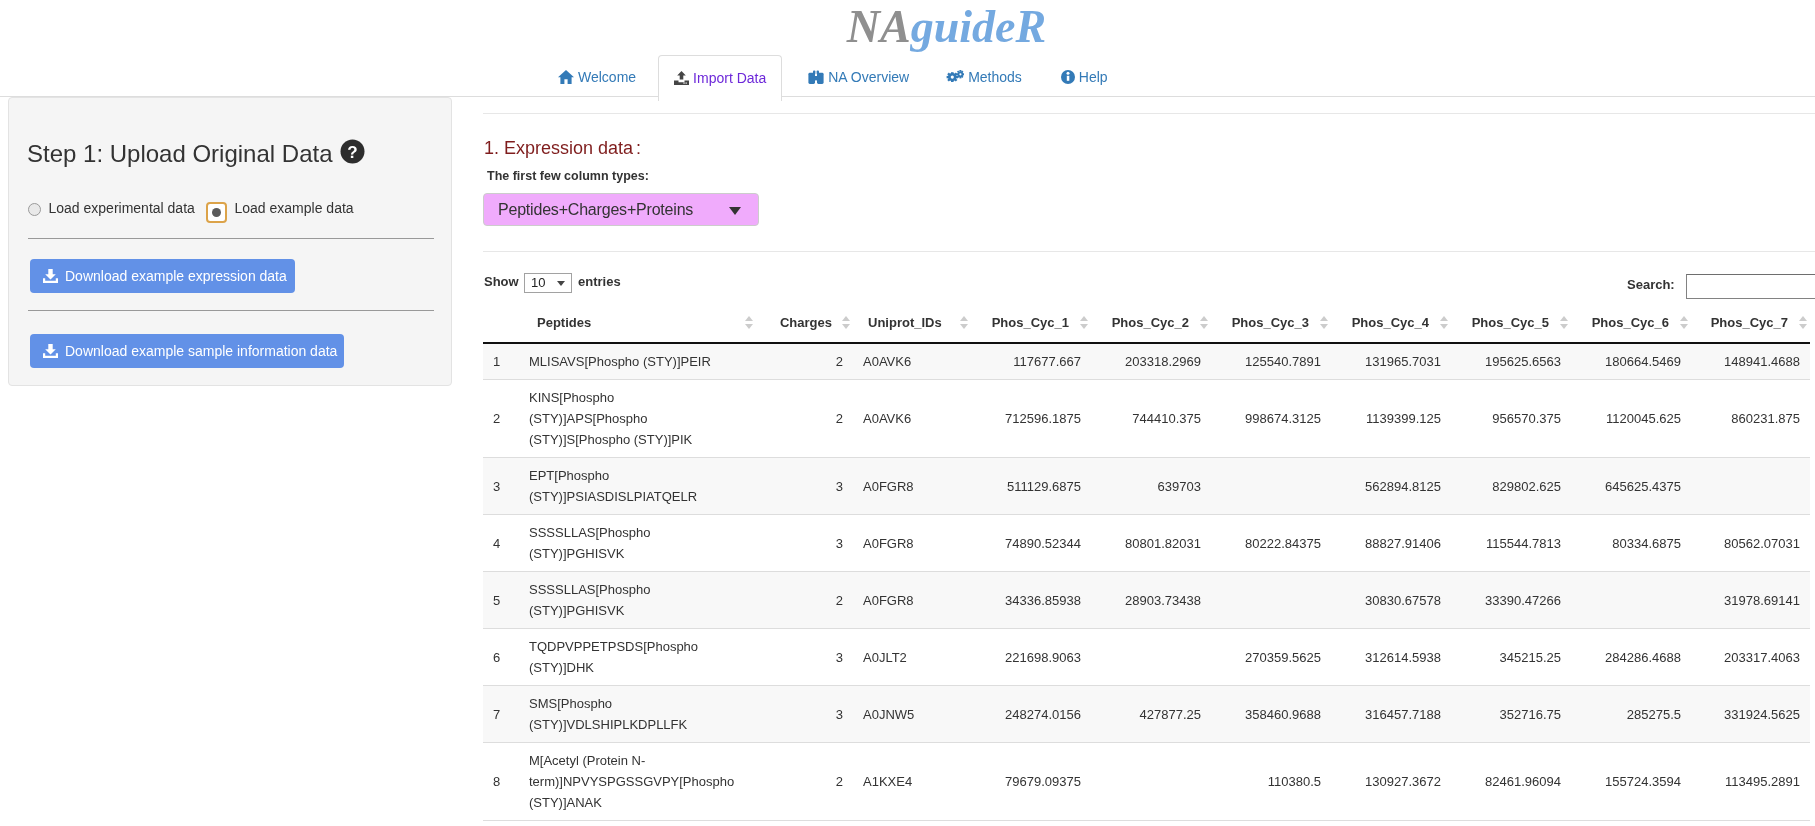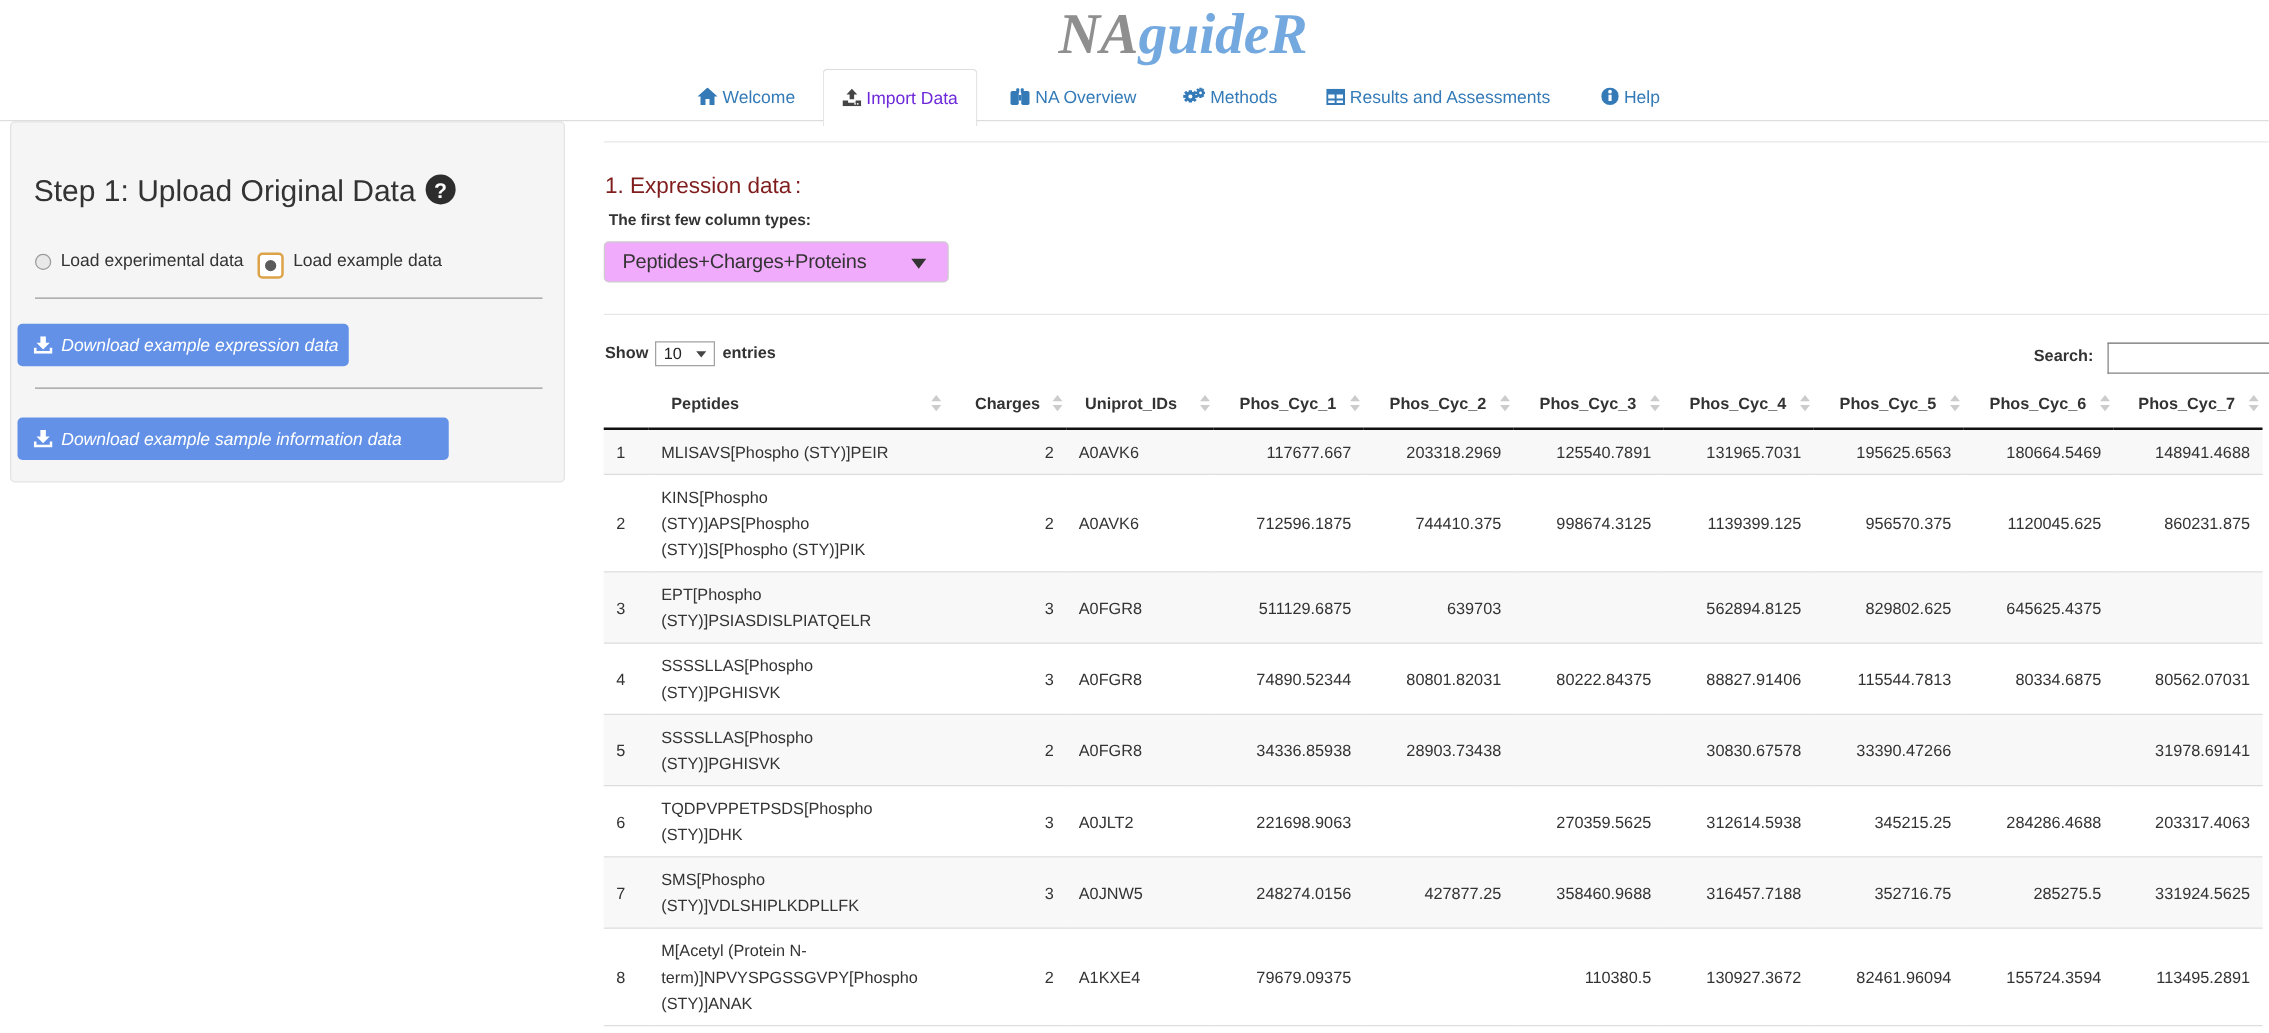--- a/index.html
+++ b/index.html
@@ -33,22 +33,22 @@
 .radiorow span { position:absolute; white-space:nowrap; }
 .rcircle { left:19px; top:105px; width:13px; height:13px; border-radius:50%;
   background:#e9e9e9; border:1px solid #9a9a9a; }
 .rsel { left:197px; top:104px; width:21px; height:21px; border-radius:4px;
   background:#fff; border:2px solid #dca349; }
 .rsel:after { content:""; position:absolute; left:4px; top:4px; width:9px; height:9px;
   border-radius:50%; background:#5b5b5b; }
 .rlab1 { left:39.5px; top:102px; }
 .rlab2 { left:225.5px; top:102px; }
 .phr { position:absolute; left:19px; width:406px; height:1px; background:#999; }
-.dbtn { position:absolute; left:5px; height:34px; background:#6291e7; border-radius:4px;
-  color:#fff; font-size:14px; line-height:34px; white-space:nowrap;font-style:italic; }
+.dbtn { position:absolute; left:21px; height:34px; background:#6291e7; border-radius:4px;
+  color:#fff; font-size:14px; line-height:34px; white-space:nowrap; }
 .dbtn svg { vertical-align:-2px; margin:0 7px 0 13px; }
 
 
 #tophr { position:absolute; left:483px; top:113px; width:1332px; height:1px; background:#e7e7e7; }
 #h1exp { position:absolute; left:484px; top:138px; font-size:18px; color:#7f1d1d; }
 #lblcol { position:absolute; left:487px; top:169px; font-size:12.5px; font-weight:bold; }
 #selbox { position:absolute; left:483px; top:193px; width:276px; height:33px; background:#f0abfc;
   border:1px solid #ccc; border-radius:4px; font-size:16px; letter-spacing:-0.2px; line-height:31px; color:#333; }
 #selbox .txt { margin-left:14px; }
 #selbox .caret { position:absolute; right:17px; top:13px; width:0; height:0;
@@ -133,25 +133,20 @@
                   <rect x="11.3" y="0.9" width="1.8" height="1.8" transform="rotate(45 12.2 1.8)"></rect>
                   <rect x="15.3" y="0.9" width="1.8" height="1.8" transform="rotate(-45 16.2 1.8)"></rect>
                   <rect x="11.3" y="5.9" width="1.8" height="1.8" transform="rotate(-45 12.2 6.8)"></rect>
                   <rect x="15.3" y="5.9" width="1.8" height="1.8" transform="rotate(45 16.2 6.8)"></rect>
                 </g>
                 <circle cx="14.4" cy="4.3" r="2.9"></circle>
                 <circle cx="14.4" cy="4.3" r="1.1" fill="#fff"></circle>
               </g>
             </svg></span>Methods</a>
       </li>
-<li style="margin-right:11px;">
-        <a><span class="ico" id="i-tbl"><svg width="15" height="13" viewBox="0 0 15 13" fill="#337ab7">
-              <path d="M0 0 H15 V13 H0 Z M1.6 4.6 H6.7 V7.7 H1.6 Z M8.3 4.6 H13.4 V7.7 H8.3 Z M1.6 9.3 H6.7 V11.4 H1.6 Z M8.3 9.3 H13.4 V11.4 H8.3 Z" fill-rule="evenodd"></path>
-            </svg></span>Results and Assessments</a>
-      </li>
 <li>
         <a><span class="ico" id="i-info"><svg width="14" height="14" viewBox="0 0 14 14" fill="#337ab7">
               <circle cx="7" cy="7" r="7"></circle>
               <rect x="5.8" y="5.8" width="2.5" height="5" fill="#fff"></rect>
               <circle cx="7" cy="3.3" r="1.5" fill="#fff"></circle>
             </svg></span>Help</a>
       </li>
 </ul>
   </div>
 
@@ -166,21 +161,21 @@
       <span class="rlab1">Load experimental data</span>
     <span class="rsel"></span>
       <span class="rlab2">Load example data</span>
   </div>
   <div class="phr" style="top:140px;"></div>
   <div class="dbtn" style="top:161px; width:265px;"><svg width="15" height="14" viewBox="0 0 15 14">
         <path fill="#fff" d="M5.3 0h4.4v5.2h3.1L7.5 10.6 2.2 5.2h3.1z"></path>
         <path fill="#fff" d="M0 9.2h2.2v2.6h10.6V9.2H15V14H0z"></path>
       </svg>Download example expression data</div>
   <div class="phr" style="top:212px;"></div>
-  <div class="dbtn" style="top:236px; width:345px;"><svg width="15" height="14" viewBox="0 0 15 14">
+  <div class="dbtn" style="top:236px; width:314px;"><svg width="15" height="14" viewBox="0 0 15 14">
         <path fill="#fff" d="M5.3 0h4.4v5.2h3.1L7.5 10.6 2.2 5.2h3.1z"></path>
         <path fill="#fff" d="M0 9.2h2.2v2.6h10.6V9.2H15V14H0z"></path>
       </svg>Download example sample information data</div>
 </div>
 
 <div id="tophr"></div>
 <div id="h1exp">1. Expression data<span style="margin-left:3px;">:</span></div>
 <div id="lblcol">The first few column types:</div>
 <div id="selbox"><span class="txt">Peptides+Charges+Proteins</span><span class="caret"></span></div>
 <div id="midhr"></div>

